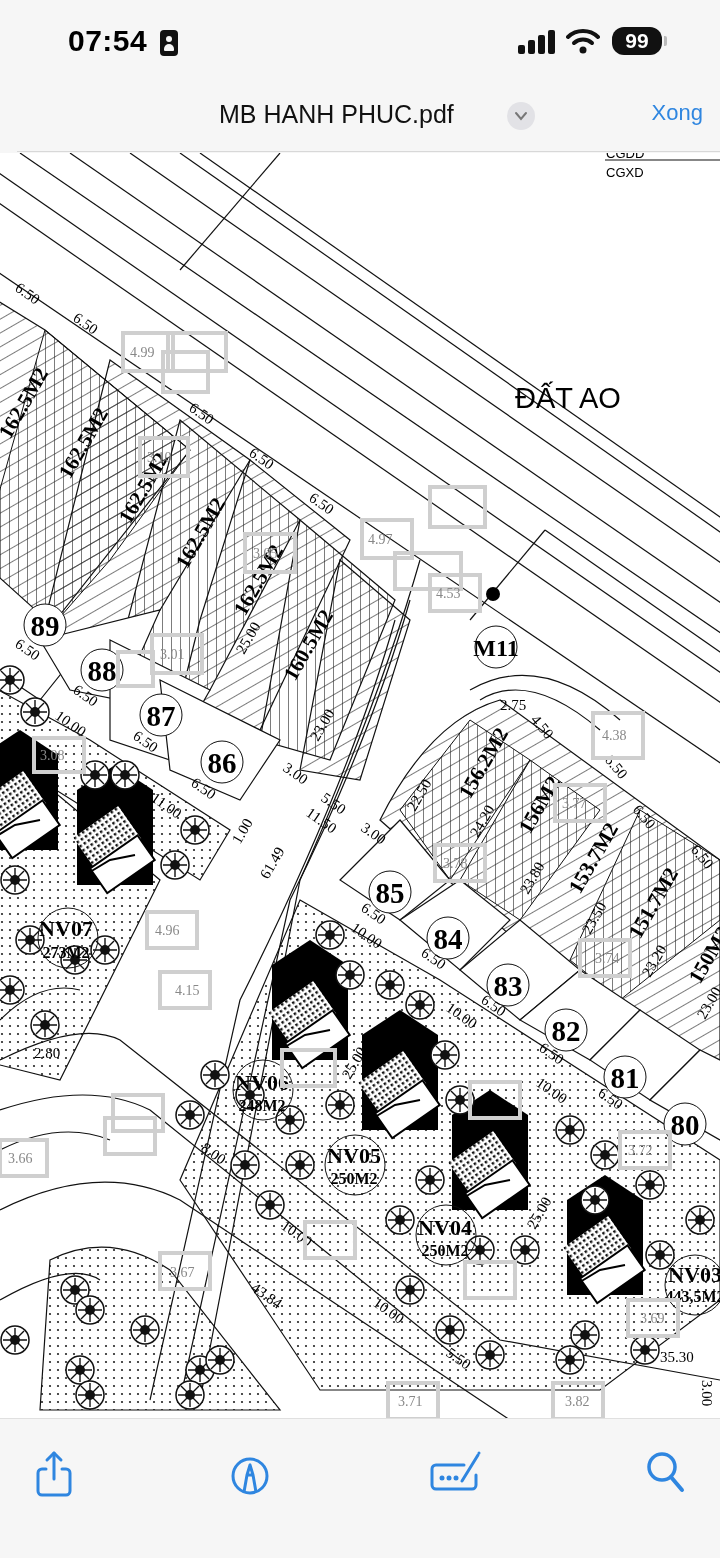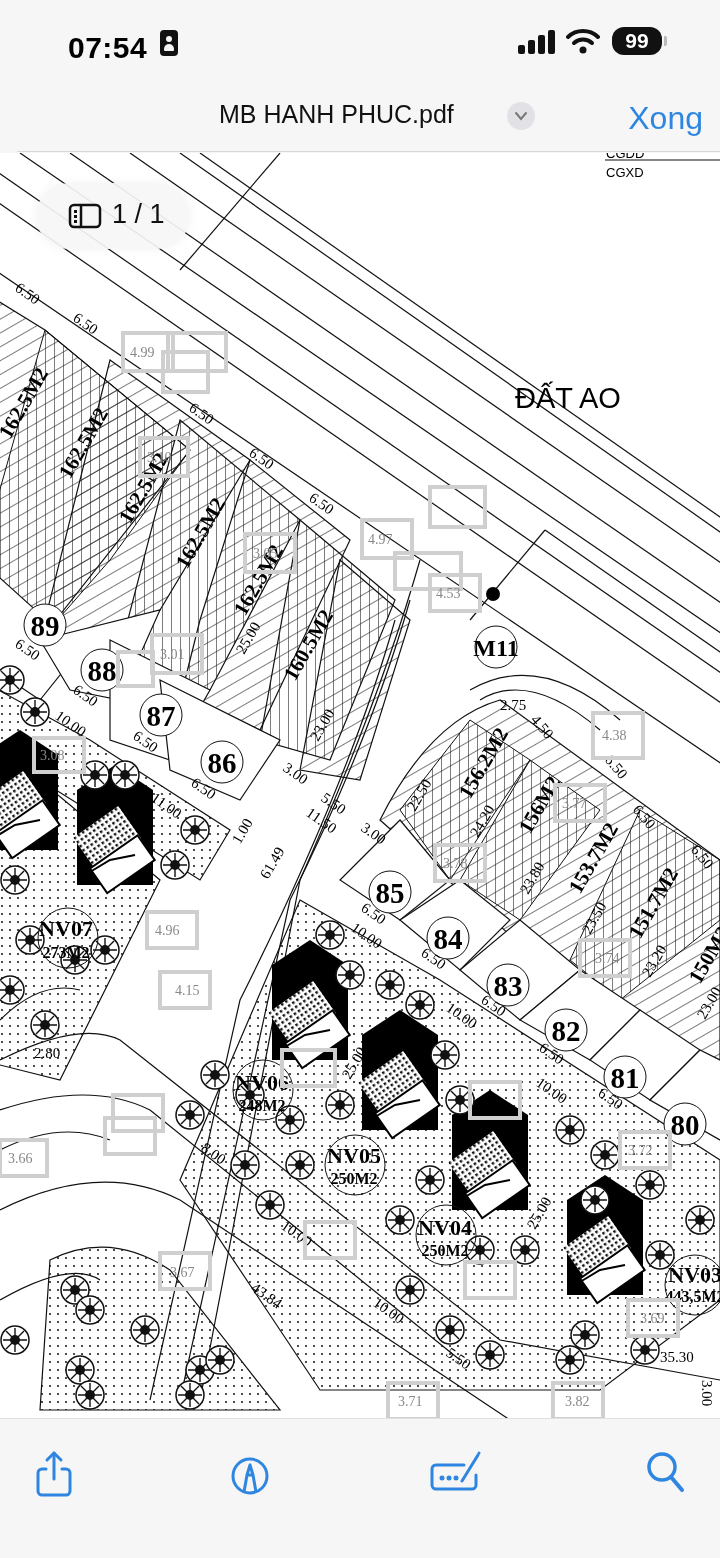--- a/index.html
+++ b/index.html
@@ -1,36 +1,36 @@
 <!DOCTYPE html>
 <html><head>
 <meta charset="utf-8">
 <style>
   * { box-sizing: border-box; margin: 0; padding: 0; }
   html, body { width: 720px; height: 1558px; overflow: hidden; background: #f6f6f6; }
   body { position: relative; font-family: "Liberation Sans", sans-serif; color: #000; }
 
   
   .status-bar { position: absolute; left: 0; top: 0; width: 720px; height: 86px; background: #f6f6f6; }
-  .status-time { position: absolute; left: 68px; top: 24px; font-size: 30px; font-weight: bold; letter-spacing: 0.5px; margin-top: 7px; }
+  .status-time { position: absolute; left: 68px; top: 24px; font-size: 30px; font-weight: bold; letter-spacing: 0.5px; }
   .status-focus { position: absolute; left: 160px; top: 30px; width: 18px; height: 26px; background: #111; border-radius: 4px; }
   .status-focus::before { content: ""; position: absolute; left: 6px; top: 6px; width: 6px; height: 6px; border-radius: 50%; background: #f6f6f6; }
   .status-focus::after { content: ""; position: absolute; left: 4px; top: 14px; width: 10px; height: 7px; border-radius: 5px 5px 1px 1px; background: #f6f6f6; }
   .signal { position: absolute; left: 518px; top: 28px; width: 40px; height: 26px; }
   .signal span { position: absolute; bottom: 0; width: 7px; background: #111; border-radius: 2px; }
   .wifi { position: absolute; left: 566px; top: 28px; width: 34px; height: 26px; }
   .battery { position: absolute; left: 612px; top: 27px; width: 50px; height: 28px; background: #111; border-radius: 12px; color: #fff; font-size: 21px; font-weight: bold; text-align: center; line-height: 28px; }
   .battery::after { content: ""; position: absolute; right: -5px; top: 9px; width: 3px; height: 10px; background: #bbb; border-radius: 0 2px 2px 0; }
 
   
   .nav-bar { position: absolute; left: 17px; top: 86px; width: 720px; height: 66px; background: #f6f6f6; border-bottom: 1px solid #d8d8d8; }
   .doc-title { position: absolute; left: 202px; top: 14px; font-size: 25px; color: #111; }
   .title-chevron { position: absolute; left: 490px; top: 16px; width: 28px; height: 28px; border-radius: 50%; background: #e2e2e6; }
   .title-chevron svg { position: absolute; left: 7px; top: 8px; }
-  .done-button { position: absolute; right: 34px; top: 14px; font-size: 32px; color: #2f86e0; background: none; border: none; font-family: "Liberation Sans", sans-serif; cursor: pointer; }
+  .done-button { position: absolute; right: 34px; top: 14px; font-size: 22px; color: #2f86e0; background: none; border: none; font-family: "Liberation Sans", sans-serif; cursor: pointer; }
 
   
   .doc-area { position: absolute; left: 0; top: 153px; width: 720px; height: 1265px; background: #fff; overflow: hidden; }
   .doc-area svg.plan { position: absolute; left: 0; top: 0; }
 
   .page-pill { position: absolute; left: 36px; top: 30px; width: 154px; height: 66px; border-radius: 33px; background: rgba(246,246,246,0.92); box-shadow: 0 0 12px rgba(0,0,0,0.05); }
   .page-pill .sidebar-icon { position: absolute; left: 32px; top: 20px; }
   .page-pill .page-count { position: absolute; left: 76px; top: 16px; font-size: 27px; color: #111; }
 
   
@@ -393,30 +393,20 @@
       <text x="628" y="1155">3.72</text>
     </g>
 
     <circle cx="493" cy="594" r="7" fill="#000"></circle>
 
     <text x="515" y="408" font-family="Liberation Sans, sans-serif" font-size="29" fill="#000">ĐẤT AO</text>
     <text x="606" y="158" font-family="Liberation Sans, sans-serif" font-size="13" fill="#000">CGDD</text>
     <text x="606" y="177" font-family="Liberation Sans, sans-serif" font-size="13" fill="#000">CGXD</text>
   </svg>
 
-  <div class="page-pill">
-    <svg class="sidebar-icon" width="34" height="26" viewBox="0 0 34 26">
-      <rect x="2" y="2" width="30" height="22" rx="4" fill="none" stroke="#111" stroke-width="2.5"></rect>
-      <line x1="13" y1="2" x2="13" y2="24" stroke="#111" stroke-width="2.5"></line>
-      <rect x="6" y="7" width="3" height="3" fill="#111"></rect>
-        <rect x="6" y="12" width="3" height="3" fill="#111"></rect>
-        <rect x="6" y="17" width="3" height="3" fill="#111"></rect>
-    </svg>
-    <span class="page-count">1 / 1</span>
-  </div>
 </div>
 
 <div class="toolbar">
   <button class="tool-btn" style="left:26px">
     <svg viewBox="0 0 56 56">
       <path d="M20 24 H16 a4 4 0 0 0 -4 4 V46 a4 4 0 0 0 4 4 H40 a4 4 0 0 0 4 -4 V28 a4 4 0 0 0 -4 -4 H36" fill="none" stroke="#2f86e0" stroke-width="3" stroke-linecap="round"></path>
       <line x1="28" y1="8" x2="28" y2="34" stroke="#2f86e0" stroke-width="3" stroke-linecap="round"></line>
       <path d="M21 15 L28 8 L35 15" fill="none" stroke="#2f86e0" stroke-width="3" stroke-linecap="round" stroke-linejoin="round"></path>
     </svg>
   </button>

